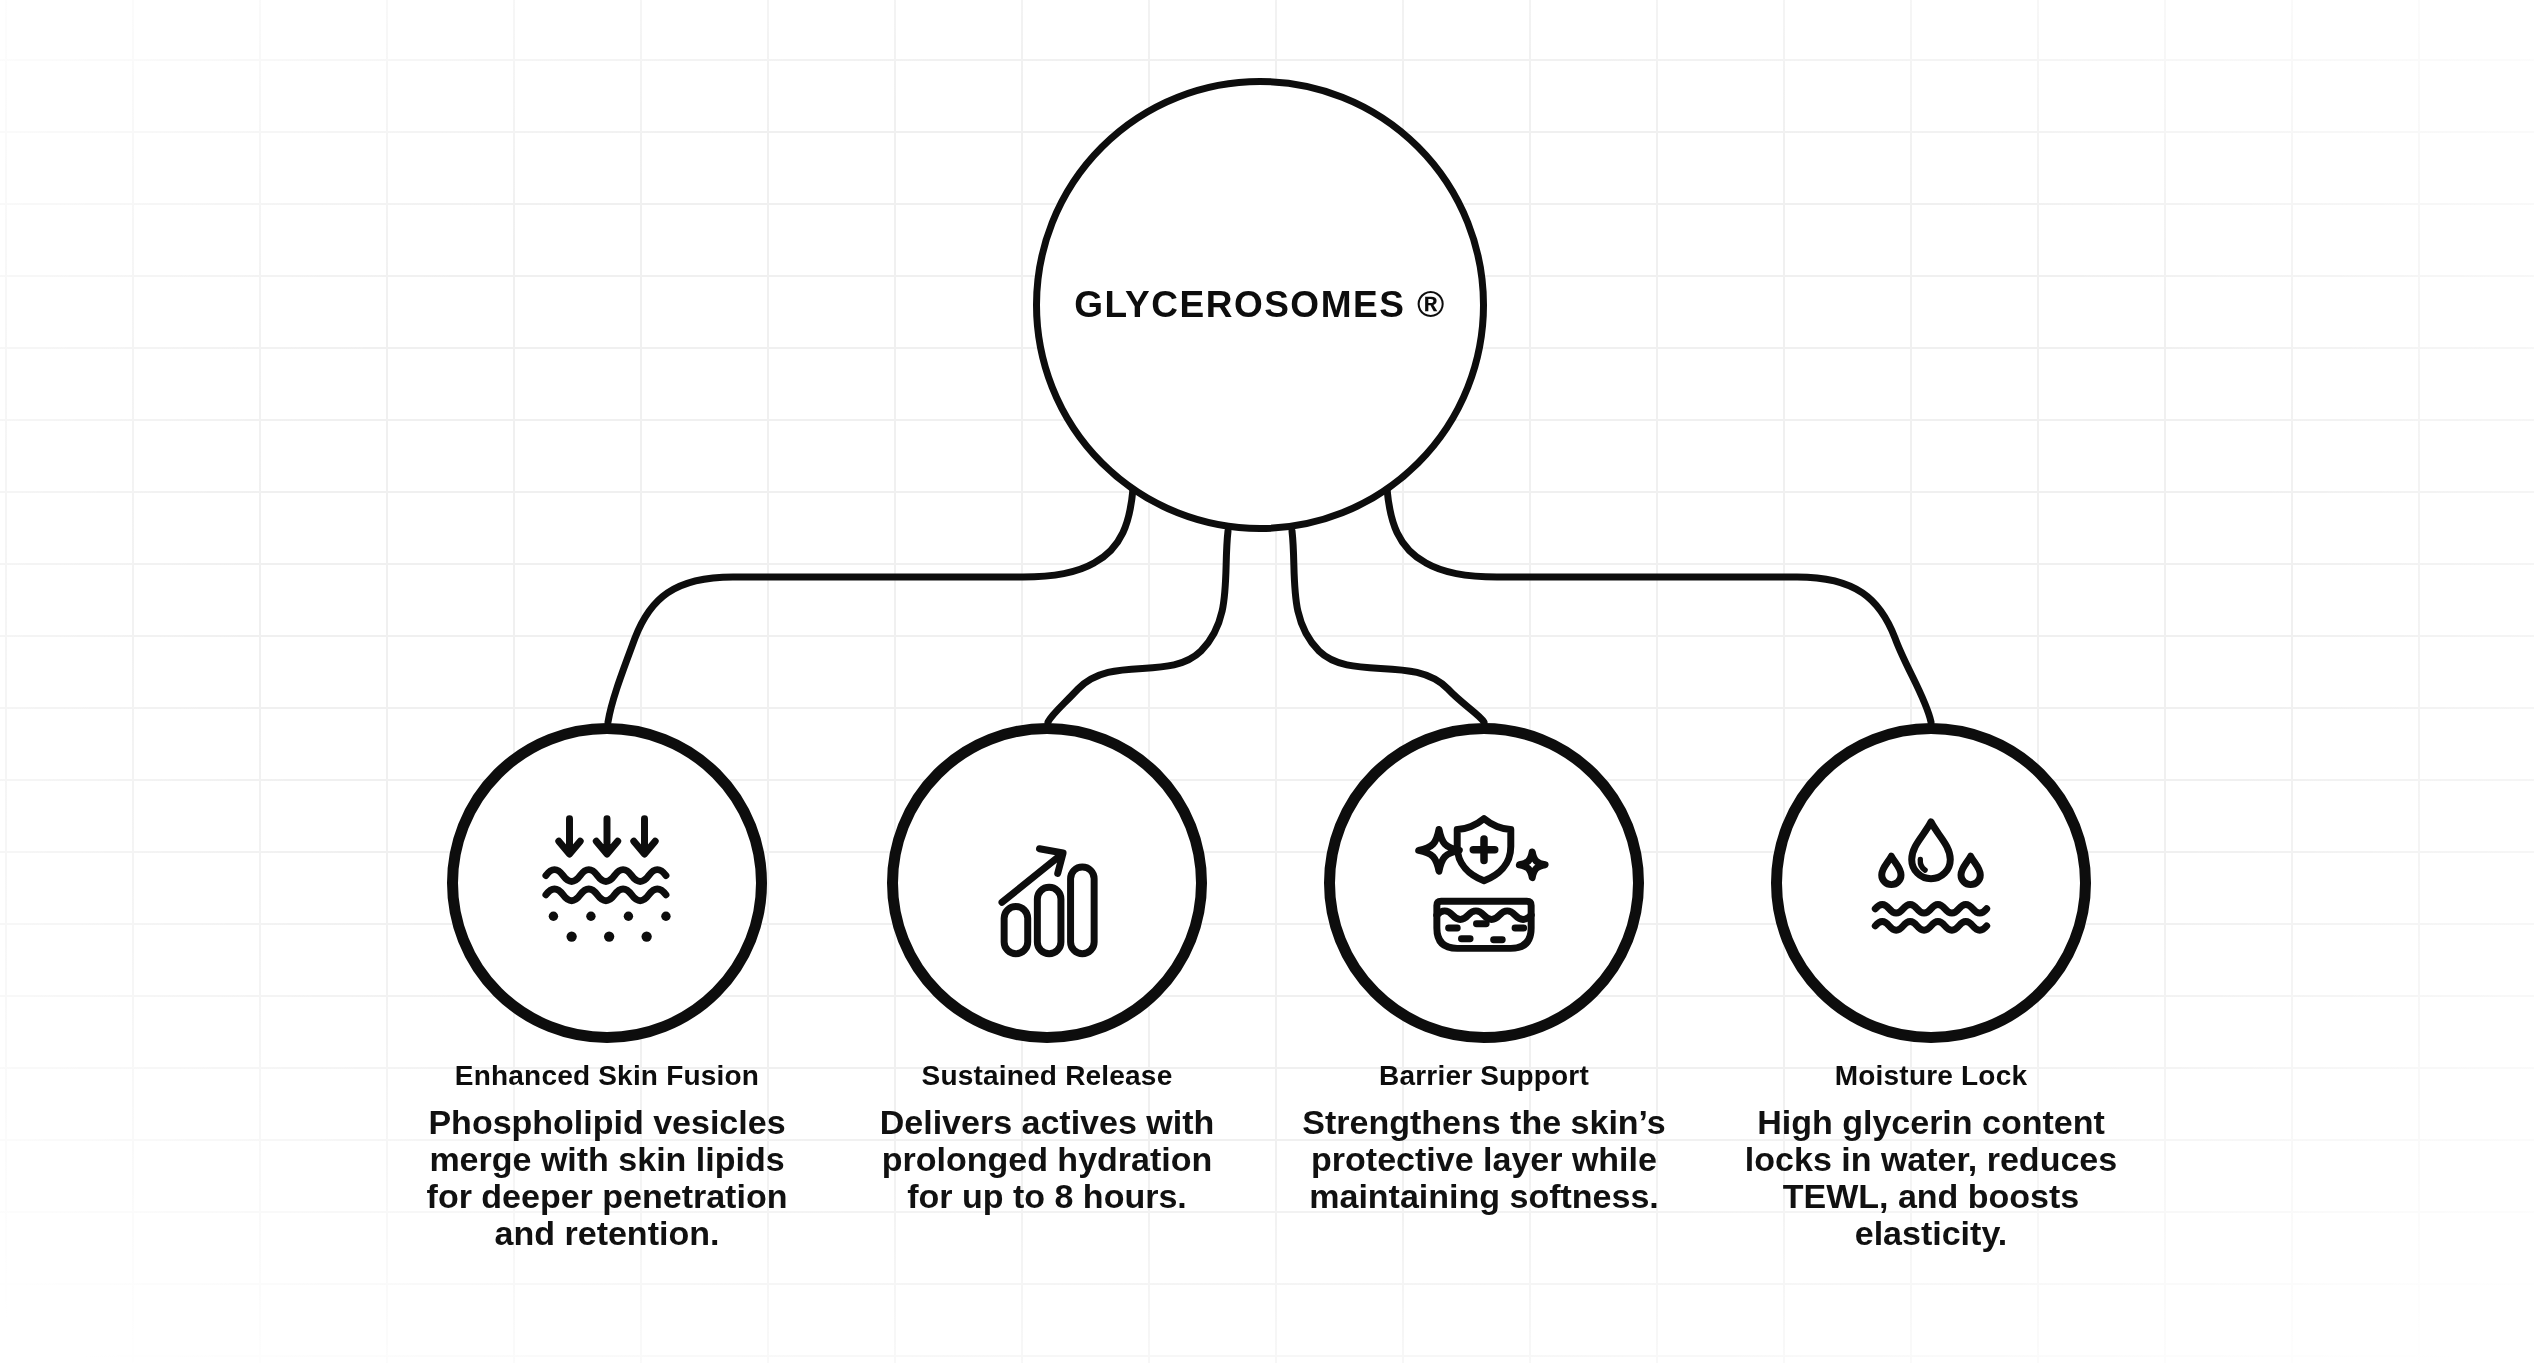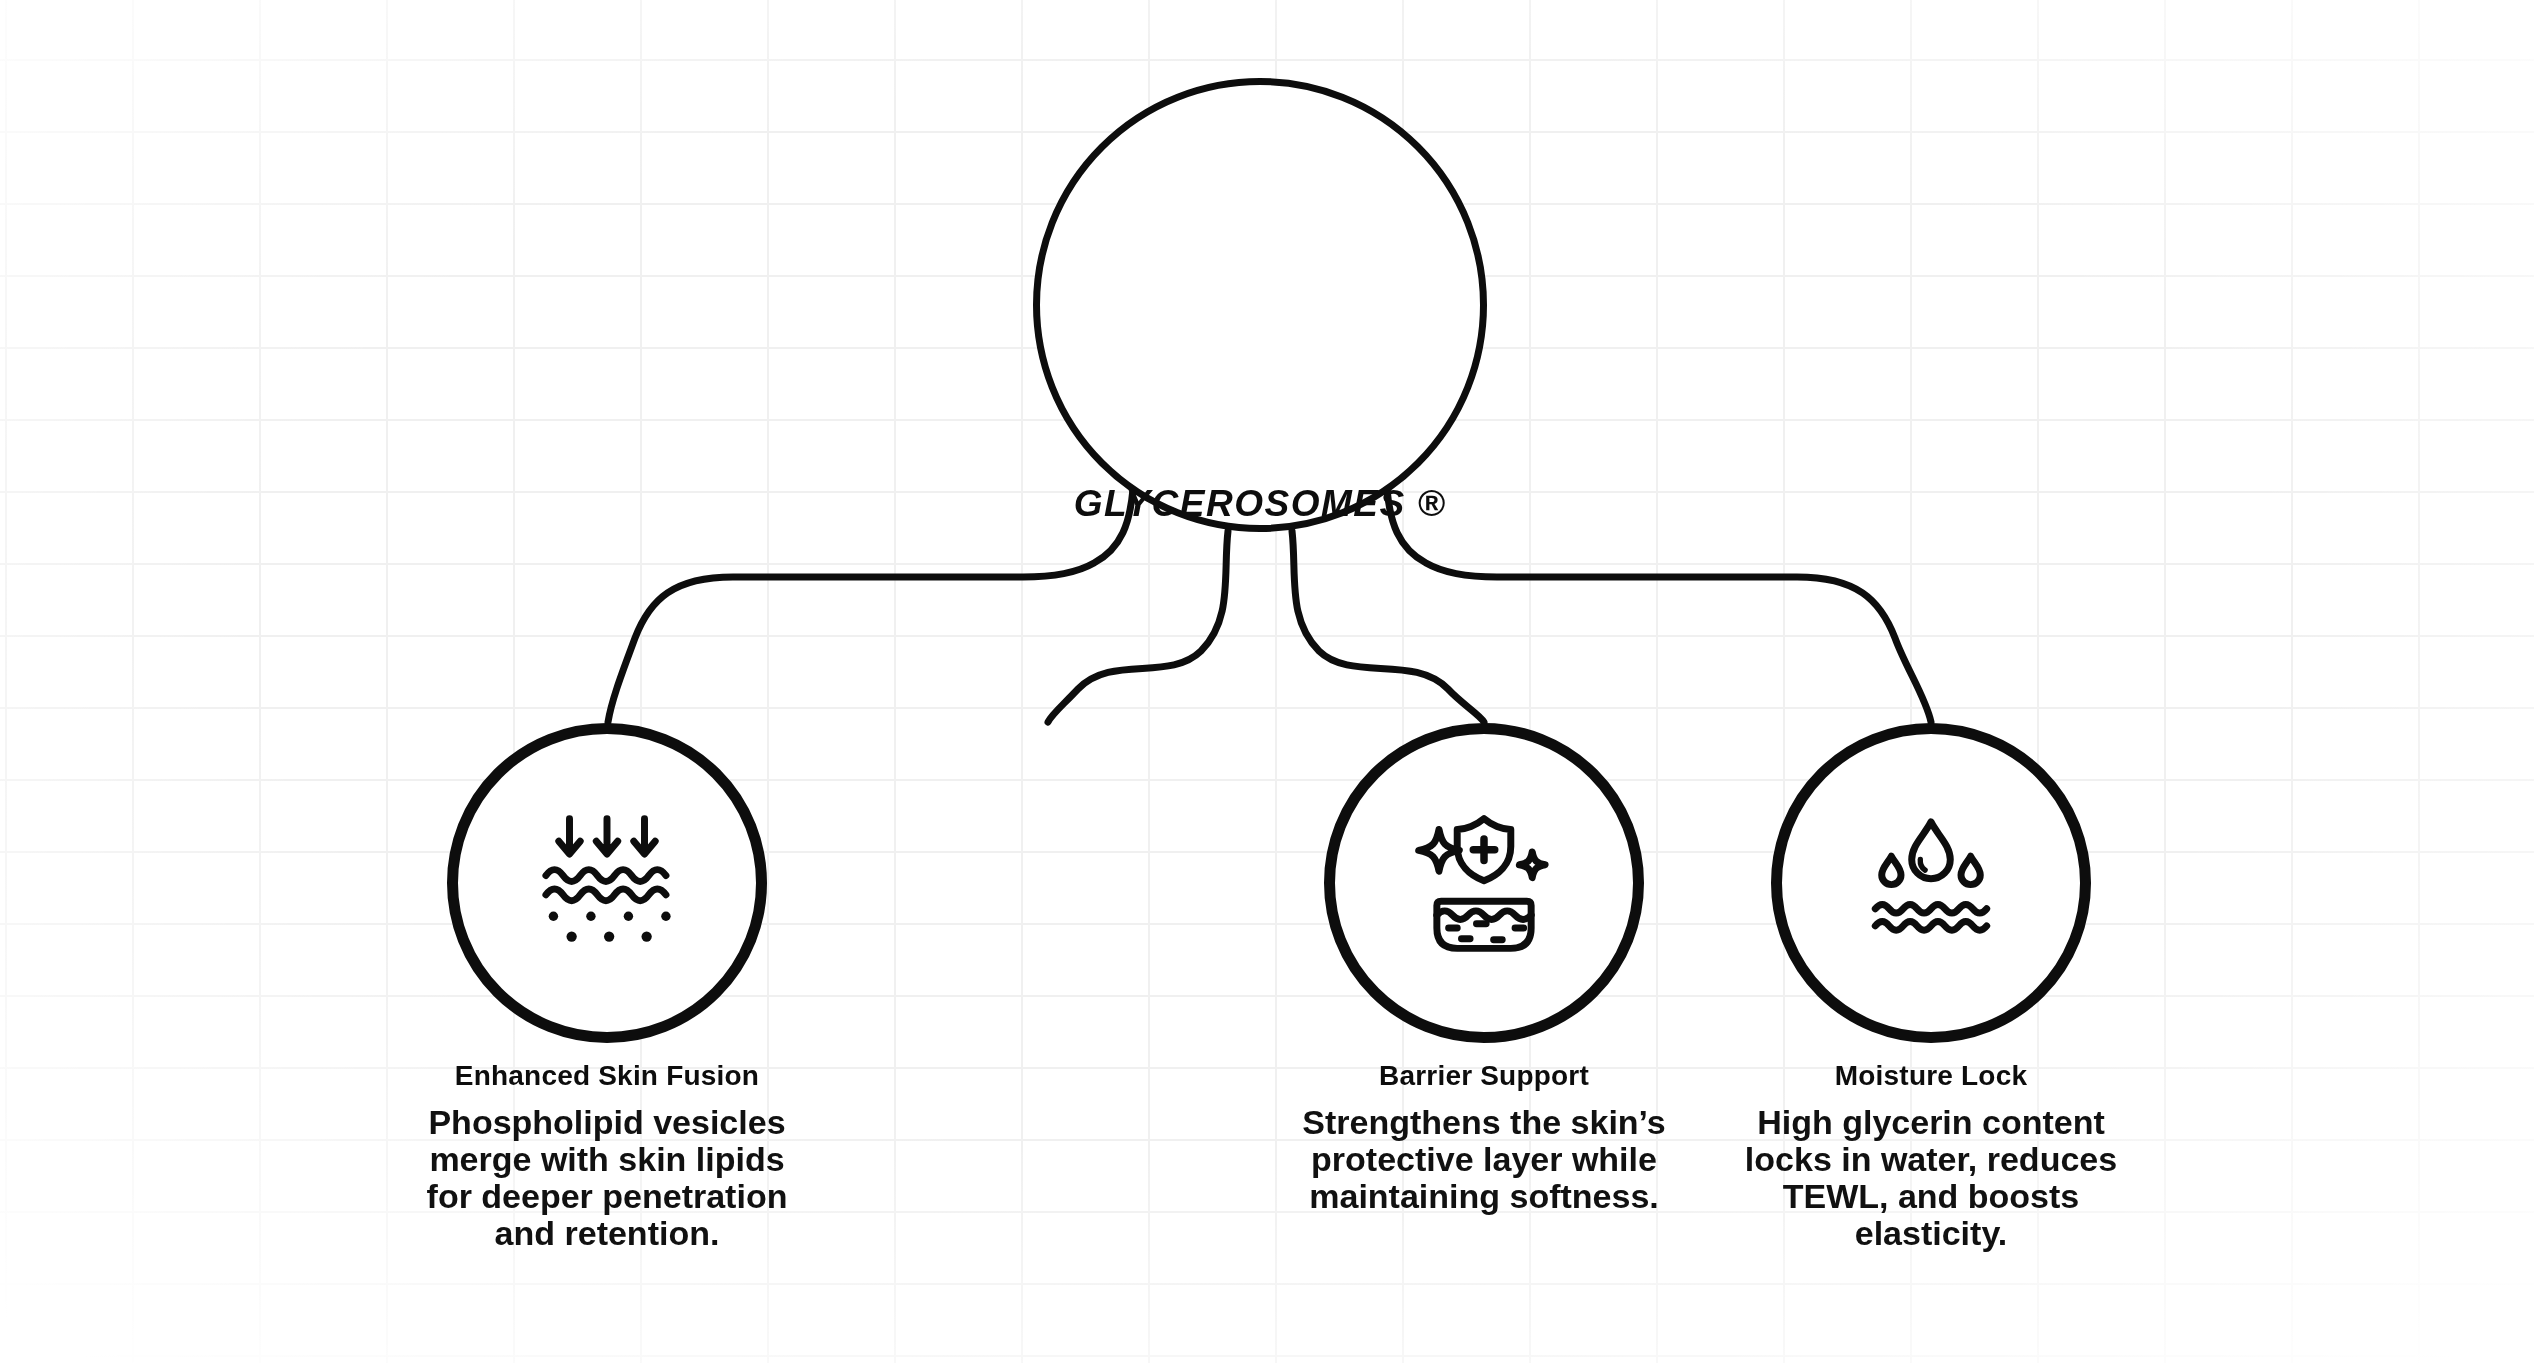--- a/index.html
+++ b/index.html
@@ -20,21 +20,21 @@
     position:absolute;inset:0;
     background:radial-gradient(ellipse 72% 72% at 50% 45%,
       rgba(255,255,255,0) 55%, rgba(255,255,255,0.75) 88%, #ffffff 100%);
   }
   svg.connectors{position:absolute;left:0;top:0;}
   .connector{fill:none;stroke:#0d0d0d;stroke-width:7;stroke-linecap:round;}
 
   .root-node{
     position:absolute;left:1033px;top:78px;width:440px;height:440px;
     border:7px solid #0d0d0d;border-radius:50%;background:#ffffff;
-    display:flex;align-items:flex-end;justify-content:center;font-style:italic;
+    display:flex;align-items:center;justify-content:center;
   }
   .root-title{
     font-size:37px;font-weight:700;letter-spacing:1.5px;white-space:nowrap;
   }
 
   .branch{position:absolute;top:723px;width:480px;text-align:center;}
   .branch-1{left:367px}
   .branch-2{left:807px}
   .branch-3{left:1244px}
   .branch-4{left:1691px}
@@ -93,20 +93,35 @@
         <circle class="icon-fill" cx="107" cy="120" r="4.8"></circle>
       </svg>
     </div>
     <h2 class="branch-title">Enhanced Skin Fusion</h2>
     <p class="branch-desc">Phospholipid vesicles
 merge with skin lipids
 for deeper penetration
 and retention.</p>
   </section>
 
+  <section class="branch branch-2">
+    <div class="node-circle">
+      <svg class="node-icon" width="150" height="150" viewBox="0 0 140 140">
+        <rect class="icon-stroke" x="30" y="92" width="22" height="44" rx="11"></rect>
+        <rect class="icon-stroke" x="61" y="74" width="22" height="62" rx="11"></rect>
+        <rect class="icon-stroke" x="92" y="55" width="22" height="81" rx="11"></rect>
+        <path class="icon-stroke" d="M28 88 L84 43"></path>
+        <path class="icon-stroke" d="M63 38 L85 42 L80 61"></path>
+      </svg>
+    </div>
+    <h2 class="branch-title">Sustained Release</h2>
+    <p class="branch-desc">Delivers actives with
+prolonged hydration
+for up to 8 hours.</p>
+  </section>
 
   <section class="branch branch-3">
     <div class="node-circle">
       <svg class="node-icon" width="150" height="150" viewBox="0 0 140 140">
         <path class="icon-stroke" d="M70 10 C63 16 53 20 45 20 L45 36 C45 53 57 63 70 68 C83 63 95 53 95 36 L95 20 C87 20 77 16 70 10 Z"></path>
         <path class="icon-stroke" style="stroke-width:7" d="M70 29 V49 M60 39 H80"></path>
         <path class="icon-stroke" d="M28 20 C30.5 33 34 37 47 39.5 C34 42 30.5 46 28 59 C25.5 46 22 42 9 39.5 C22 37 25.5 33 28 20 Z"></path>
         <path class="icon-stroke" d="M115 41 C116.5 49 119 51.5 127 53 C119 54.5 116.5 57 115 65 C113.5 57 111 54.5 103 53 C111 51.5 113.5 49 115 41 Z"></path>
         <path class="icon-stroke" d="M30 87 L110 87 Q114 87 114 91 L114 112 Q114 131 95 131 L45 131 Q26 131 26 112 L26 91 Q26 87 30 87 Z"></path>
         <path class="icon-stroke" d="M26 100 q7.3 -8 14.6 0 q7.3 8 14.6 0 q7.3 -8 14.6 0 q7.3 8 14.6 0 q7.3 -8 14.6 0 q7.4 8 15 0"></path>

